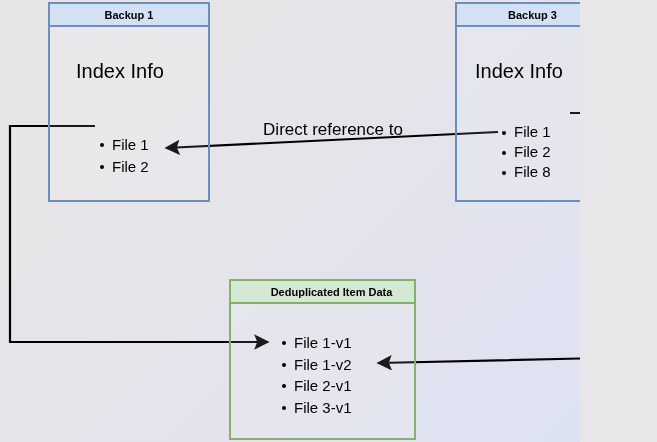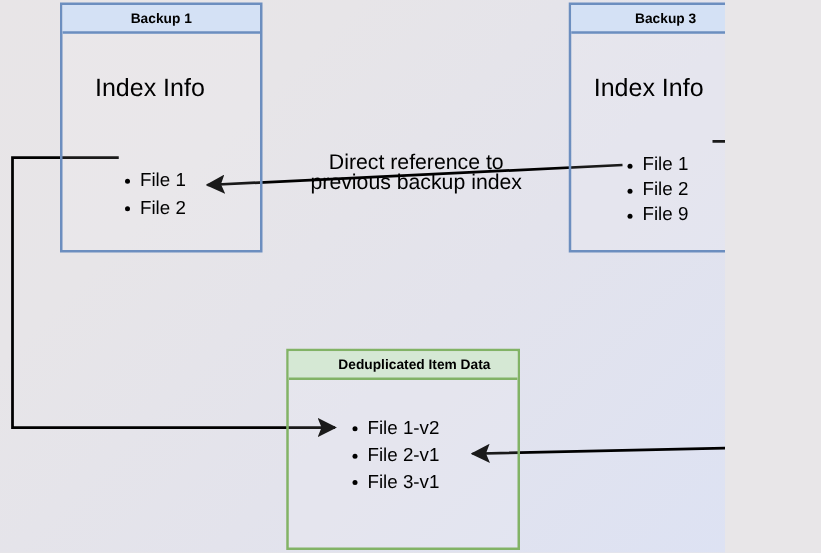--- a/index.html
+++ b/index.html
@@ -154,34 +154,34 @@
     </div>
   </div>
 
   <div class="node blue" style="left:455px; top:2px; width:155px; height:200px;">
     <div class="node-header">Backup 3</div>
     <div class="node-body" style="height:175px;">
       <div class="index-label" style="left:18px; top:35px;">Index Info</div>
       <ul class="file-list wide" style="left:43px; top:95px;">
         <li>File 1</li>
         <li>File 2</li>
-        <li>File 9</li>
+        <li>File 8</li>
       </ul>
     </div>
   </div>
 
   <div class="node green" style="left:229px; top:279px; width:187px; height:161px;">
     <div class="node-header">Deduplicated Item Data</div>
     <div class="node-body" style="height:136px;">
       <ul class="file-list" style="left:49px; top:28px;">
+        <li>File 1-v1</li>
         <li>File 1-v2</li>
         <li>File 2-v1</li>
         <li>File 3-v1</li>
       </ul>
     </div>
   </div>
 
   <div class="edge-label" style="left:248px; top:122px; width:170px;">
     <div>Direct reference to</div>
-    <div>previous backup index</div>
   </div>
 
 </div>
 
 </body></html>

